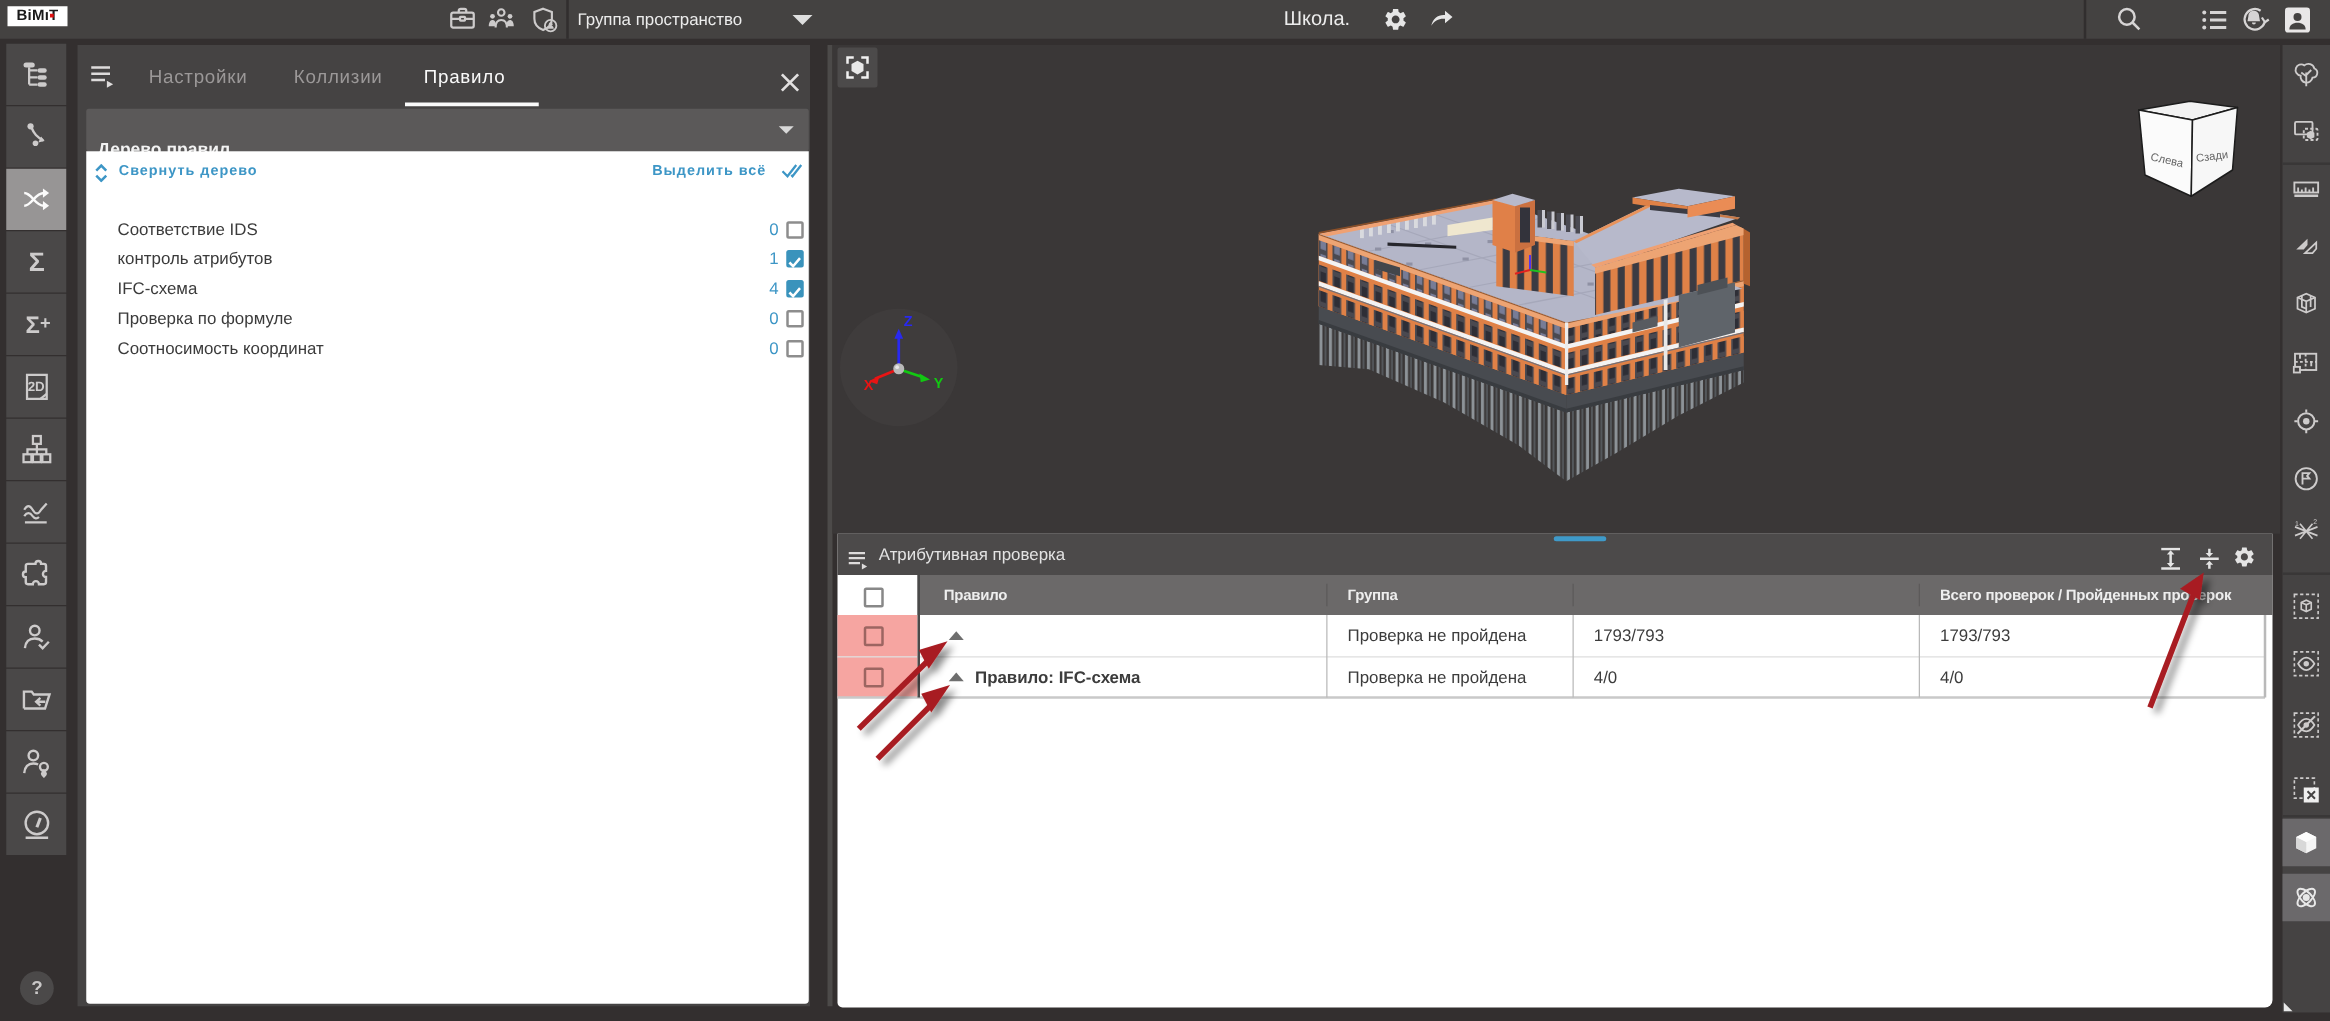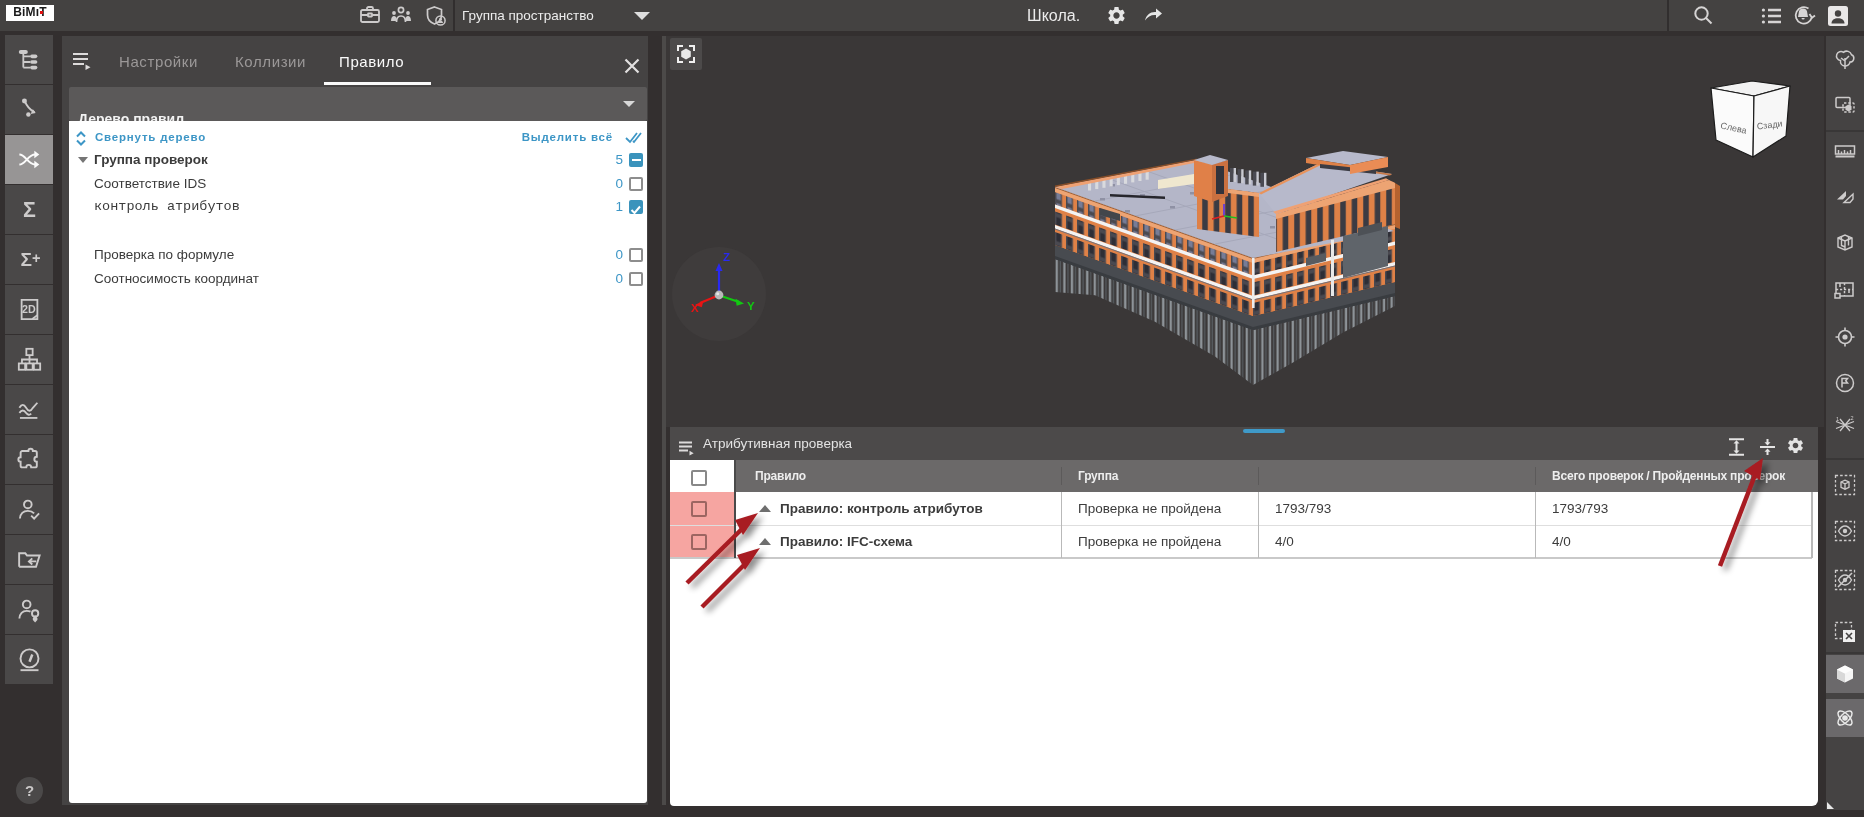--- a/index.html
+++ b/index.html
@@ -252,36 +252,35 @@
             <path d="M2 5.5 L6 1.5 L10 5.5 M2 9.5 L6 13.5 L10 9.5"></path>
           </g>
         </svg></div>
 <div class="abs" style="left:26px;top:10px;font-size:11.5px;font-weight:bold;letter-spacing:0.8px;color:#3d96c6">Свернуть дерево</div>
 <div class="abs" style="right:34px;top:10px;font-size:11.5px;font-weight:bold;letter-spacing:0.8px;color:#3d96c6">Выделить всё</div>
 <div class="abs" style="right:5px;top:9px"><svg width="17" height="13" viewBox="0 0 17 13" style="">
           <g fill="none" stroke="#3d96c6" stroke-width="1.8">
             <path d="M1 7 l4 4 L12 2 M8 10 l1 1 L16 2"></path>
           </g>
         </svg></div>
-<div class="trow" style="top:27px">
-<div class="abs" style="left:9px;top:9px;width:0;height:0;border-left:5.5px solid transparent;border-right:5.5px solid transparent;border-top:6.5px solid #757575"></div>
-<div class="abs" style="left:25px;font-weight:bold;">Группа проверок</div>
-<div class="cnt">5</div>
-<div class="cb on" style="right:4px;top:5px">
-          <div class="abs" style="left:2.5px;top:5.5px;width:9px;height:2.5px;background:#fff"></div>
-        </div>
-</div>
 <div class="trow" style="top:51px">
 <div class="abs" style="left:25px;">Соответствие IDS</div>
 <div class="cnt">0</div>
 <div class="cb off" style="right:4px;top:5px"></div>
 </div>
 <div class="trow" style="top:74px">
-<div class="abs" style="left:25px;font-family:Liberation Mono, monospace;">контроль атрибутов</div>
+<div class="abs" style="left:25px;">контроль атрибутов</div>
 <div class="cnt">1</div>
+<div class="cb on" style="right:4px;top:5px"><svg width="14" height="13" viewBox="0 0 14 13" style="">
+            <path d="M2.5 7 l3 3 L11 3.5" stroke="#fff" stroke-width="2" fill="none"></path>
+          </svg></div>
+</div>
+<div class="trow" style="top:98px">
+<div class="abs" style="left:25px;">IFC-схема</div>
+<div class="cnt">4</div>
 <div class="cb on" style="right:4px;top:5px"><svg width="14" height="13" viewBox="0 0 14 13" style="">
             <path d="M2.5 7 l3 3 L11 3.5" stroke="#fff" stroke-width="2" fill="none"></path>
           </svg></div>
 </div>
 <div class="trow" style="top:122px">
 <div class="abs" style="left:25px;">Проверка по формуле</div>
 <div class="cnt">0</div>
 <div class="cb off" style="right:4px;top:5px"></div>
 </div>
 <div class="trow" style="top:146px">
@@ -503,21 +502,20 @@
 <div class="abs" style="left:64px;top:33px;width:2px;height:98px;background:#4a4a4a"></div>
 <div class="abs" style="left:391px;top:40px;width:1px;height:18px;background:#5c5a5a"></div>
 <div class="abs" style="left:391px;top:65px;width:1px;height:66px;background:#b9b9b9"></div>
 <div class="abs" style="left:588px;top:40px;width:1px;height:18px;background:#5c5a5a"></div>
 <div class="abs" style="left:588px;top:65px;width:1px;height:66px;background:#b9b9b9"></div>
 <div class="abs" style="left:865px;top:40px;width:1px;height:18px;background:#5c5a5a"></div>
 <div class="abs" style="left:865px;top:65px;width:1px;height:66px;background:#b9b9b9"></div>
 <div class="abs" style="left:1141px;top:65px;width:1.5px;height:66px;background:#b9b9b9"></div>
 <div class="abs tri-up" style="left:89px;top:78px"></div>
 <div class="abs tri-up" style="left:89px;top:111px"></div>
-<div class="td-txt" style="left:110px;top:65px;font-weight:bold">Правило: контроль атрибутов</div>
 <div class="td-txt" style="left:408px;top:65px">Проверка не пройдена</div>
 <div class="td-txt" style="left:605px;top:65px">1793/793</div>
 <div class="td-txt" style="left:882px;top:65px">1793/793</div>
 <div class="td-txt" style="left:110px;top:98px;font-weight:bold">Правило: IFC-схема</div>
 <div class="td-txt" style="left:408px;top:98px">Проверка не пройдена</div>
 <div class="td-txt" style="left:605px;top:98px">4/0</div>
 <div class="td-txt" style="left:882px;top:98px">4/0</div>
 </div>
 <div class="abs" style="left:1243px;top:429px;width:42px;height:4px;background:#3f9ac9;border-radius:2px"></div>
 <div class="abs" style="left:1826px;top:36px;width:38px;height:774px;background:#454343"></div>

